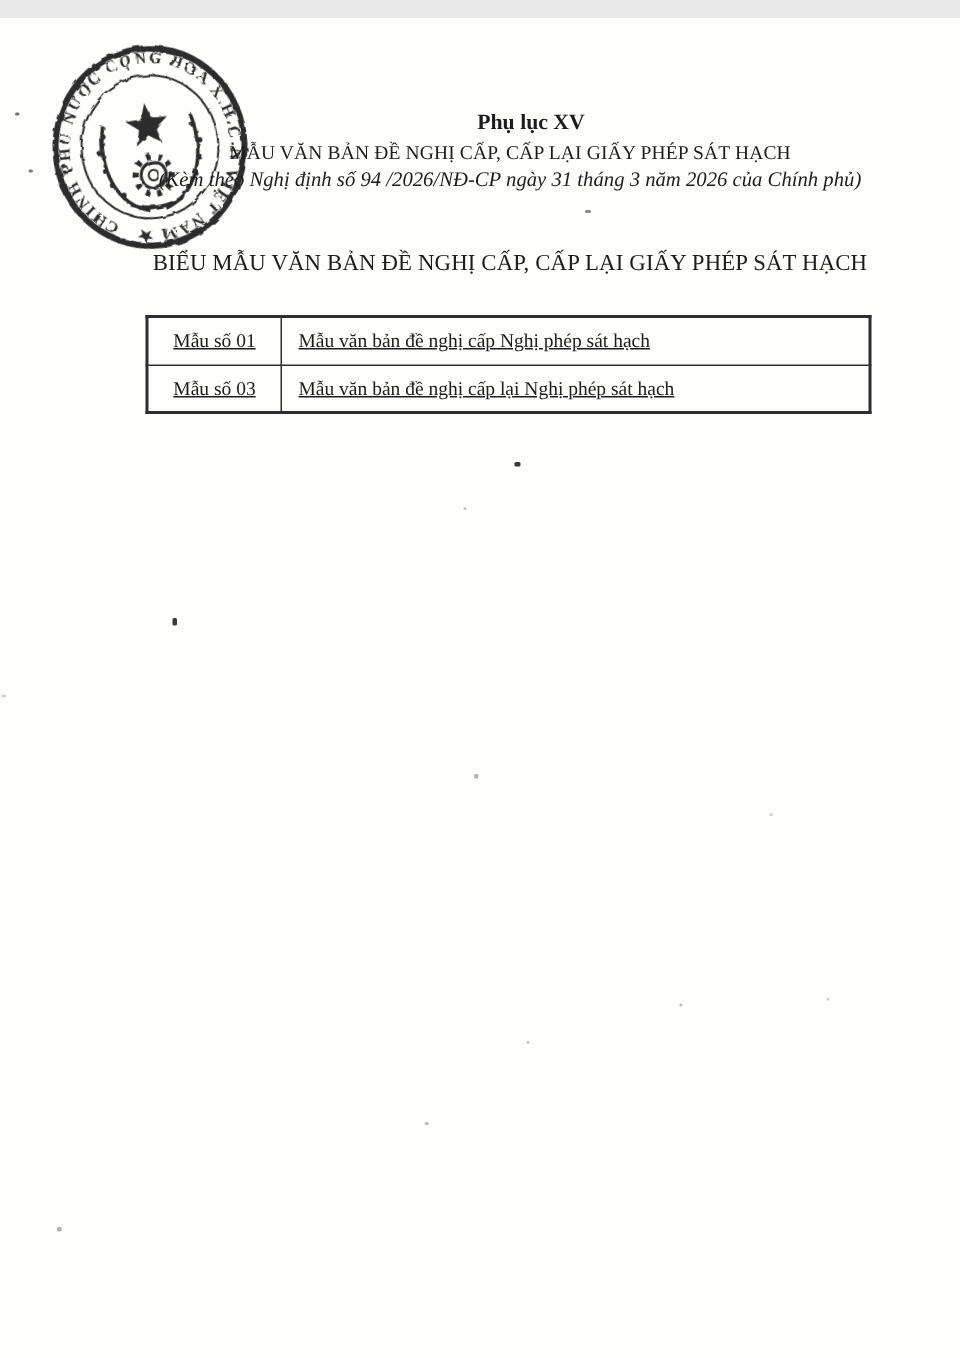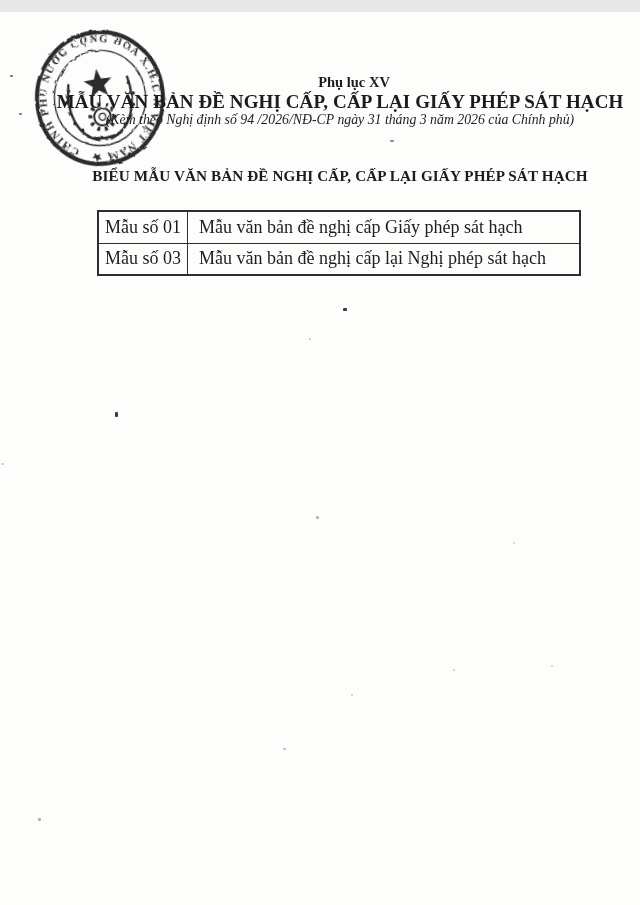--- a/index.html
+++ b/index.html
@@ -16,47 +16,48 @@
   
   .doc-header {
     position:absolute; top:61px; left:50px; width:580px;
     text-align:center;
   }
   .appendix {
     position:relative; left:14px;
     font-weight:bold; font-size:14.5px; line-height:18px;
   }
   .doc-title {
-    font-weight:bold; font-size:19px; line-height:19px;
+    font-weight:normal; font-size:13px; line-height:19px;
     margin-top:1px; letter-spacing:0.1px; white-space:nowrap;
   }
   .doc-subtitle {
     font-style:italic; font-size:13.8px; line-height:18px;
     white-space:nowrap;
   }
 
   
   .section-heading {
     position:absolute; top:155px; left:50px; width:580px;
     margin:0; text-align:center;
-    font-size:15.2px; font-weight:bold; letter-spacing:0.1px;
+    font-size:15.2px; font-weight:normal; letter-spacing:0.1px;
     white-space:nowrap;
   }
 
   
   .forms-table {
     position:absolute; top:198px; left:97px; width:484px;
     border-collapse:collapse;
     border:2px solid #2e2e2e;
   }
   .forms-table td {
     border:1.5px solid #2e2e2e;
-    font-size:18px;
+    font-size:13px;
     height:28.5px;
     vertical-align:middle;
+    text-decoration:underline;
   }
   .forms-table td.code { width:86px; text-align:center; }
   .forms-table td.desc { padding-left:11px; text-align:left; }
 
   
   .seal {
     position:absolute; left:33px; top:16px;
     width:134px; height:140px;
     opacity:0.93;
     pointer-events:none;
@@ -76,21 +77,21 @@
     <div class="doc-title">MẪU VĂN BẢN ĐỀ NGHỊ CẤP, CẤP LẠI GIẤY PHÉP SÁT HẠCH</div>
     <div class="doc-subtitle">(Kèm theo Nghị định số 94 /2026/NĐ-CP ngày 31 tháng 3 năm 2026 của Chính phủ)</div>
   </header>
 
   <h2 class="section-heading">BIỂU MẪU VĂN BẢN ĐỀ NGHỊ CẤP, CẤP LẠI GIẤY PHÉP SÁT HẠCH</h2>
 
   <table class="forms-table">
     <tbody>
         <tr>
       <td class="code">Mẫu số 01</td>
-      <td class="desc">Mẫu văn bản đề nghị cấp Giấy phép sát hạch</td>
+      <td class="desc">Mẫu văn bản đề nghị cấp Nghị phép sát hạch</td>
     </tr>
     <tr>
       <td class="code">Mẫu số 03</td>
       <td class="desc">Mẫu văn bản đề nghị cấp lại Nghị phép sát hạch</td>
     </tr>
   </tbody>
     </table>
 
   <svg class="seal" viewBox="0 0 200 200" preserveAspectRatio="none" aria-hidden="true">
     <defs>

